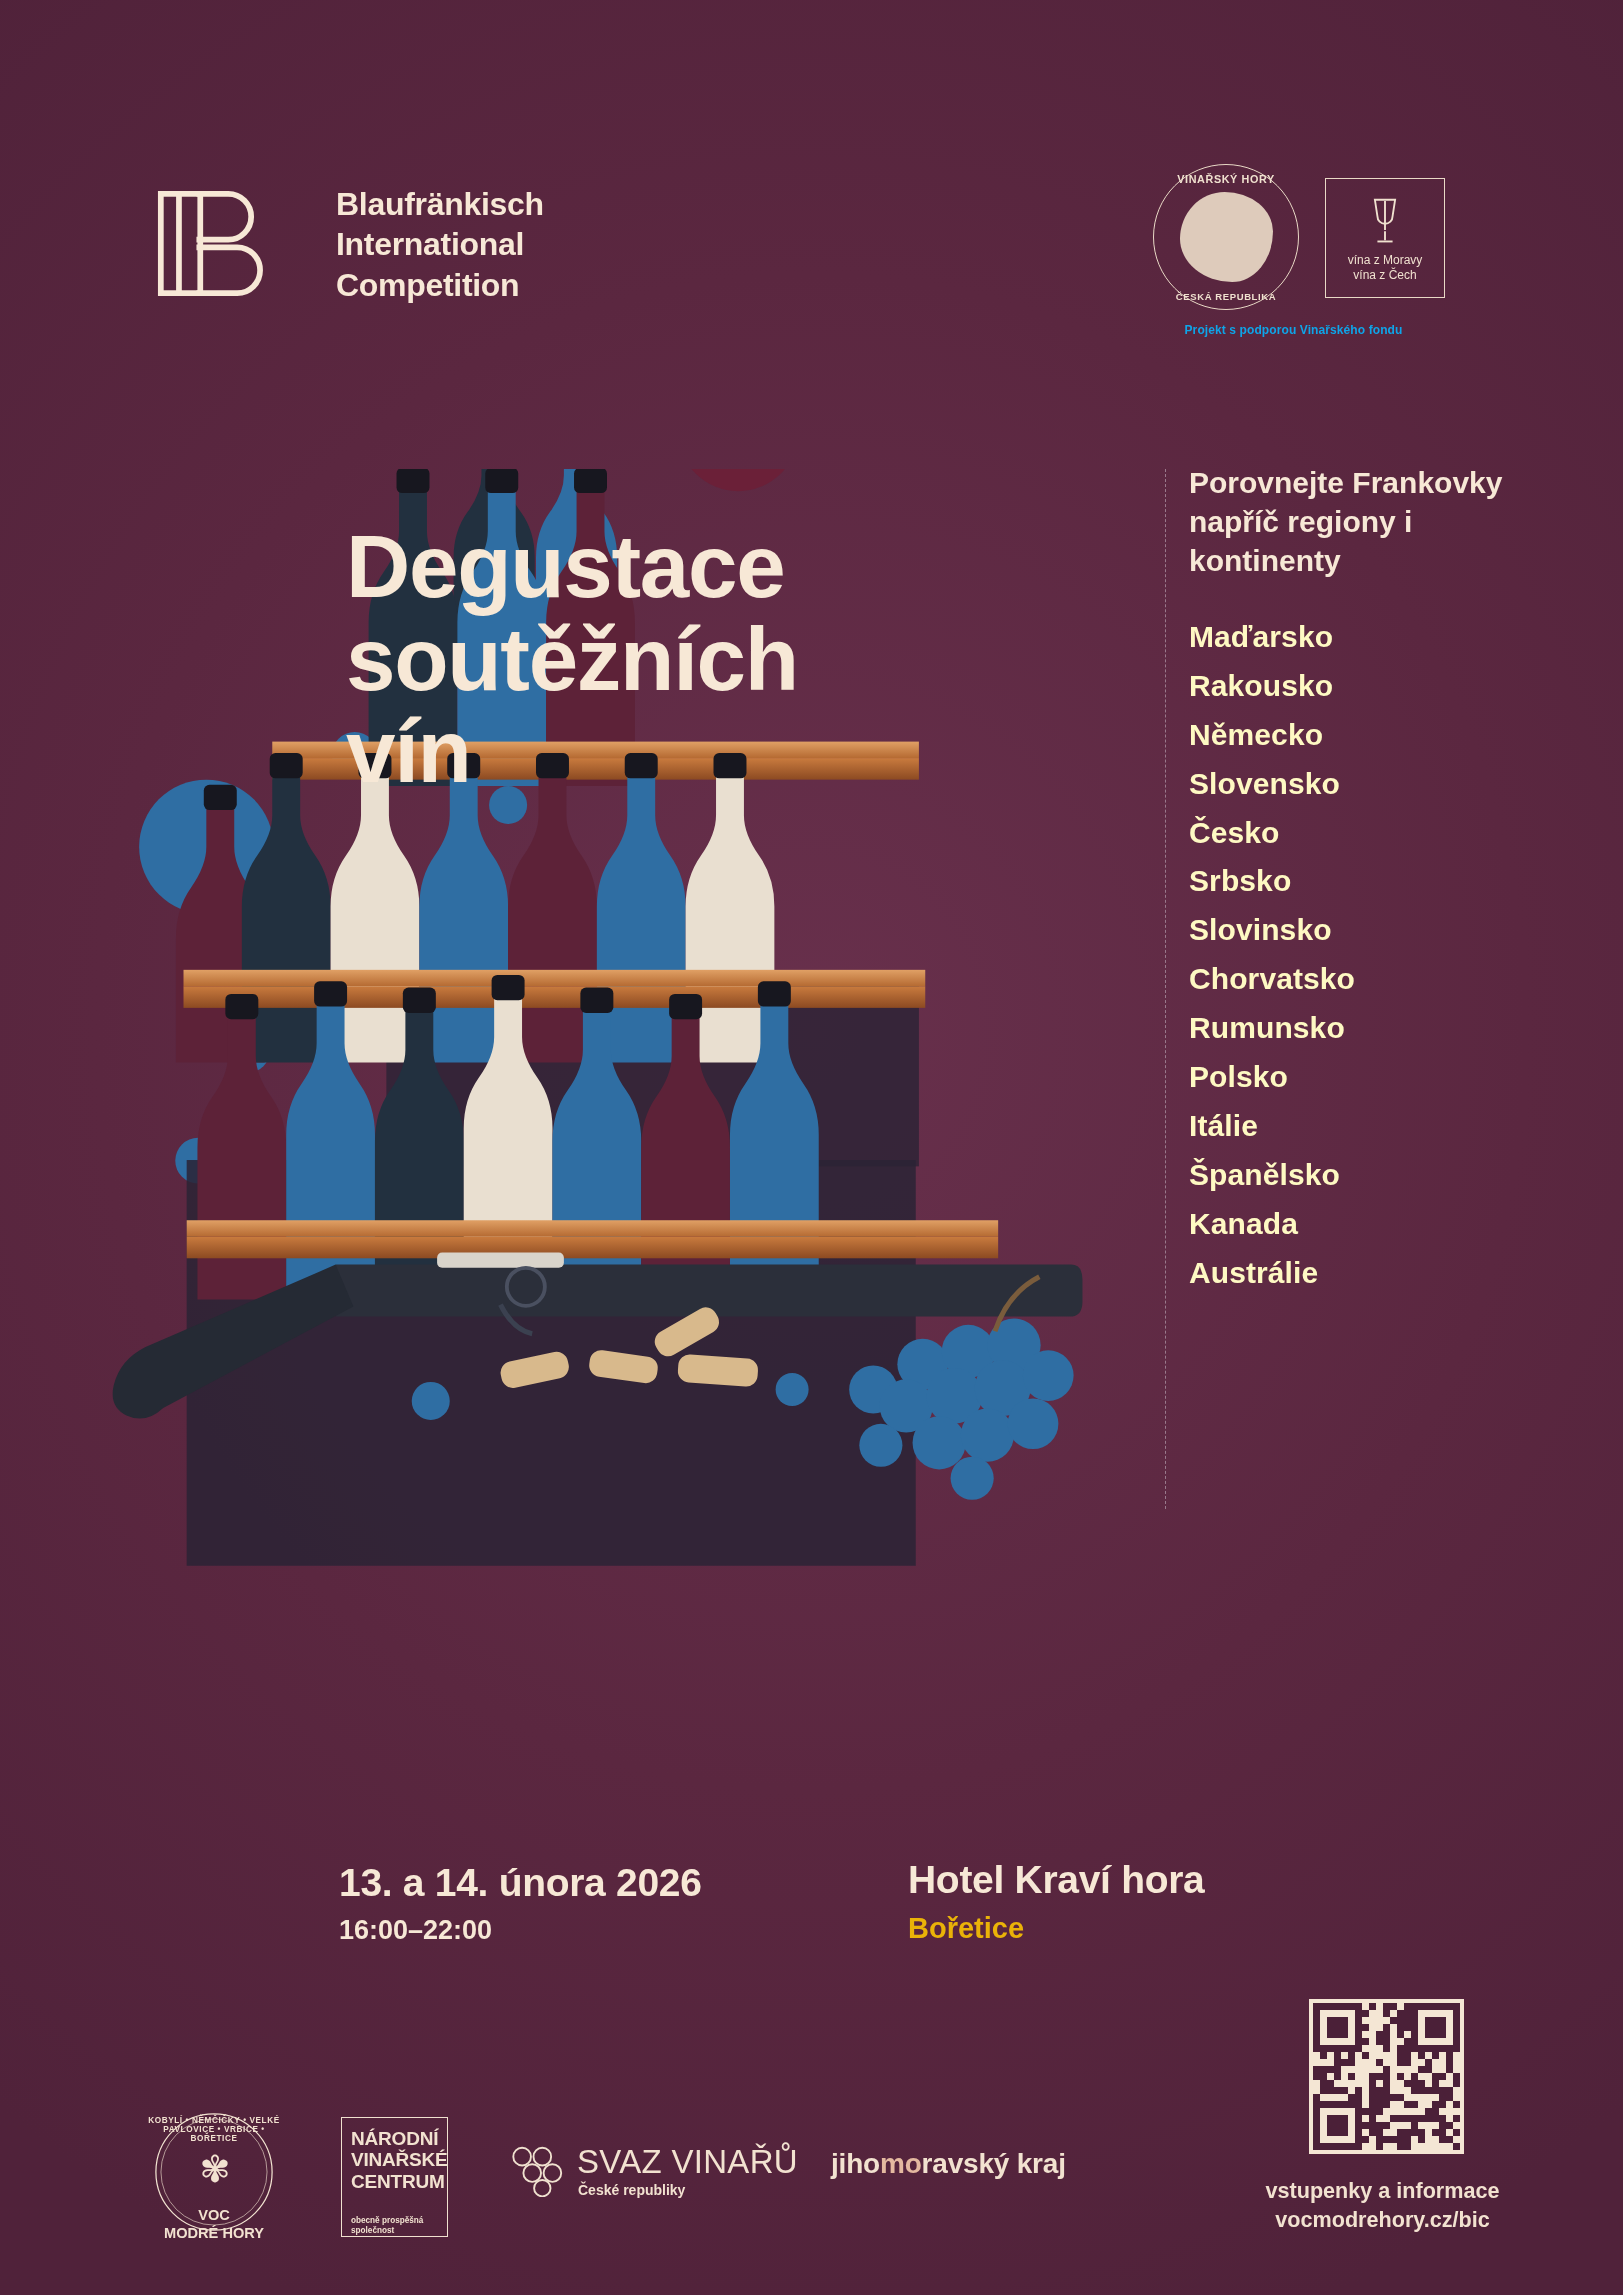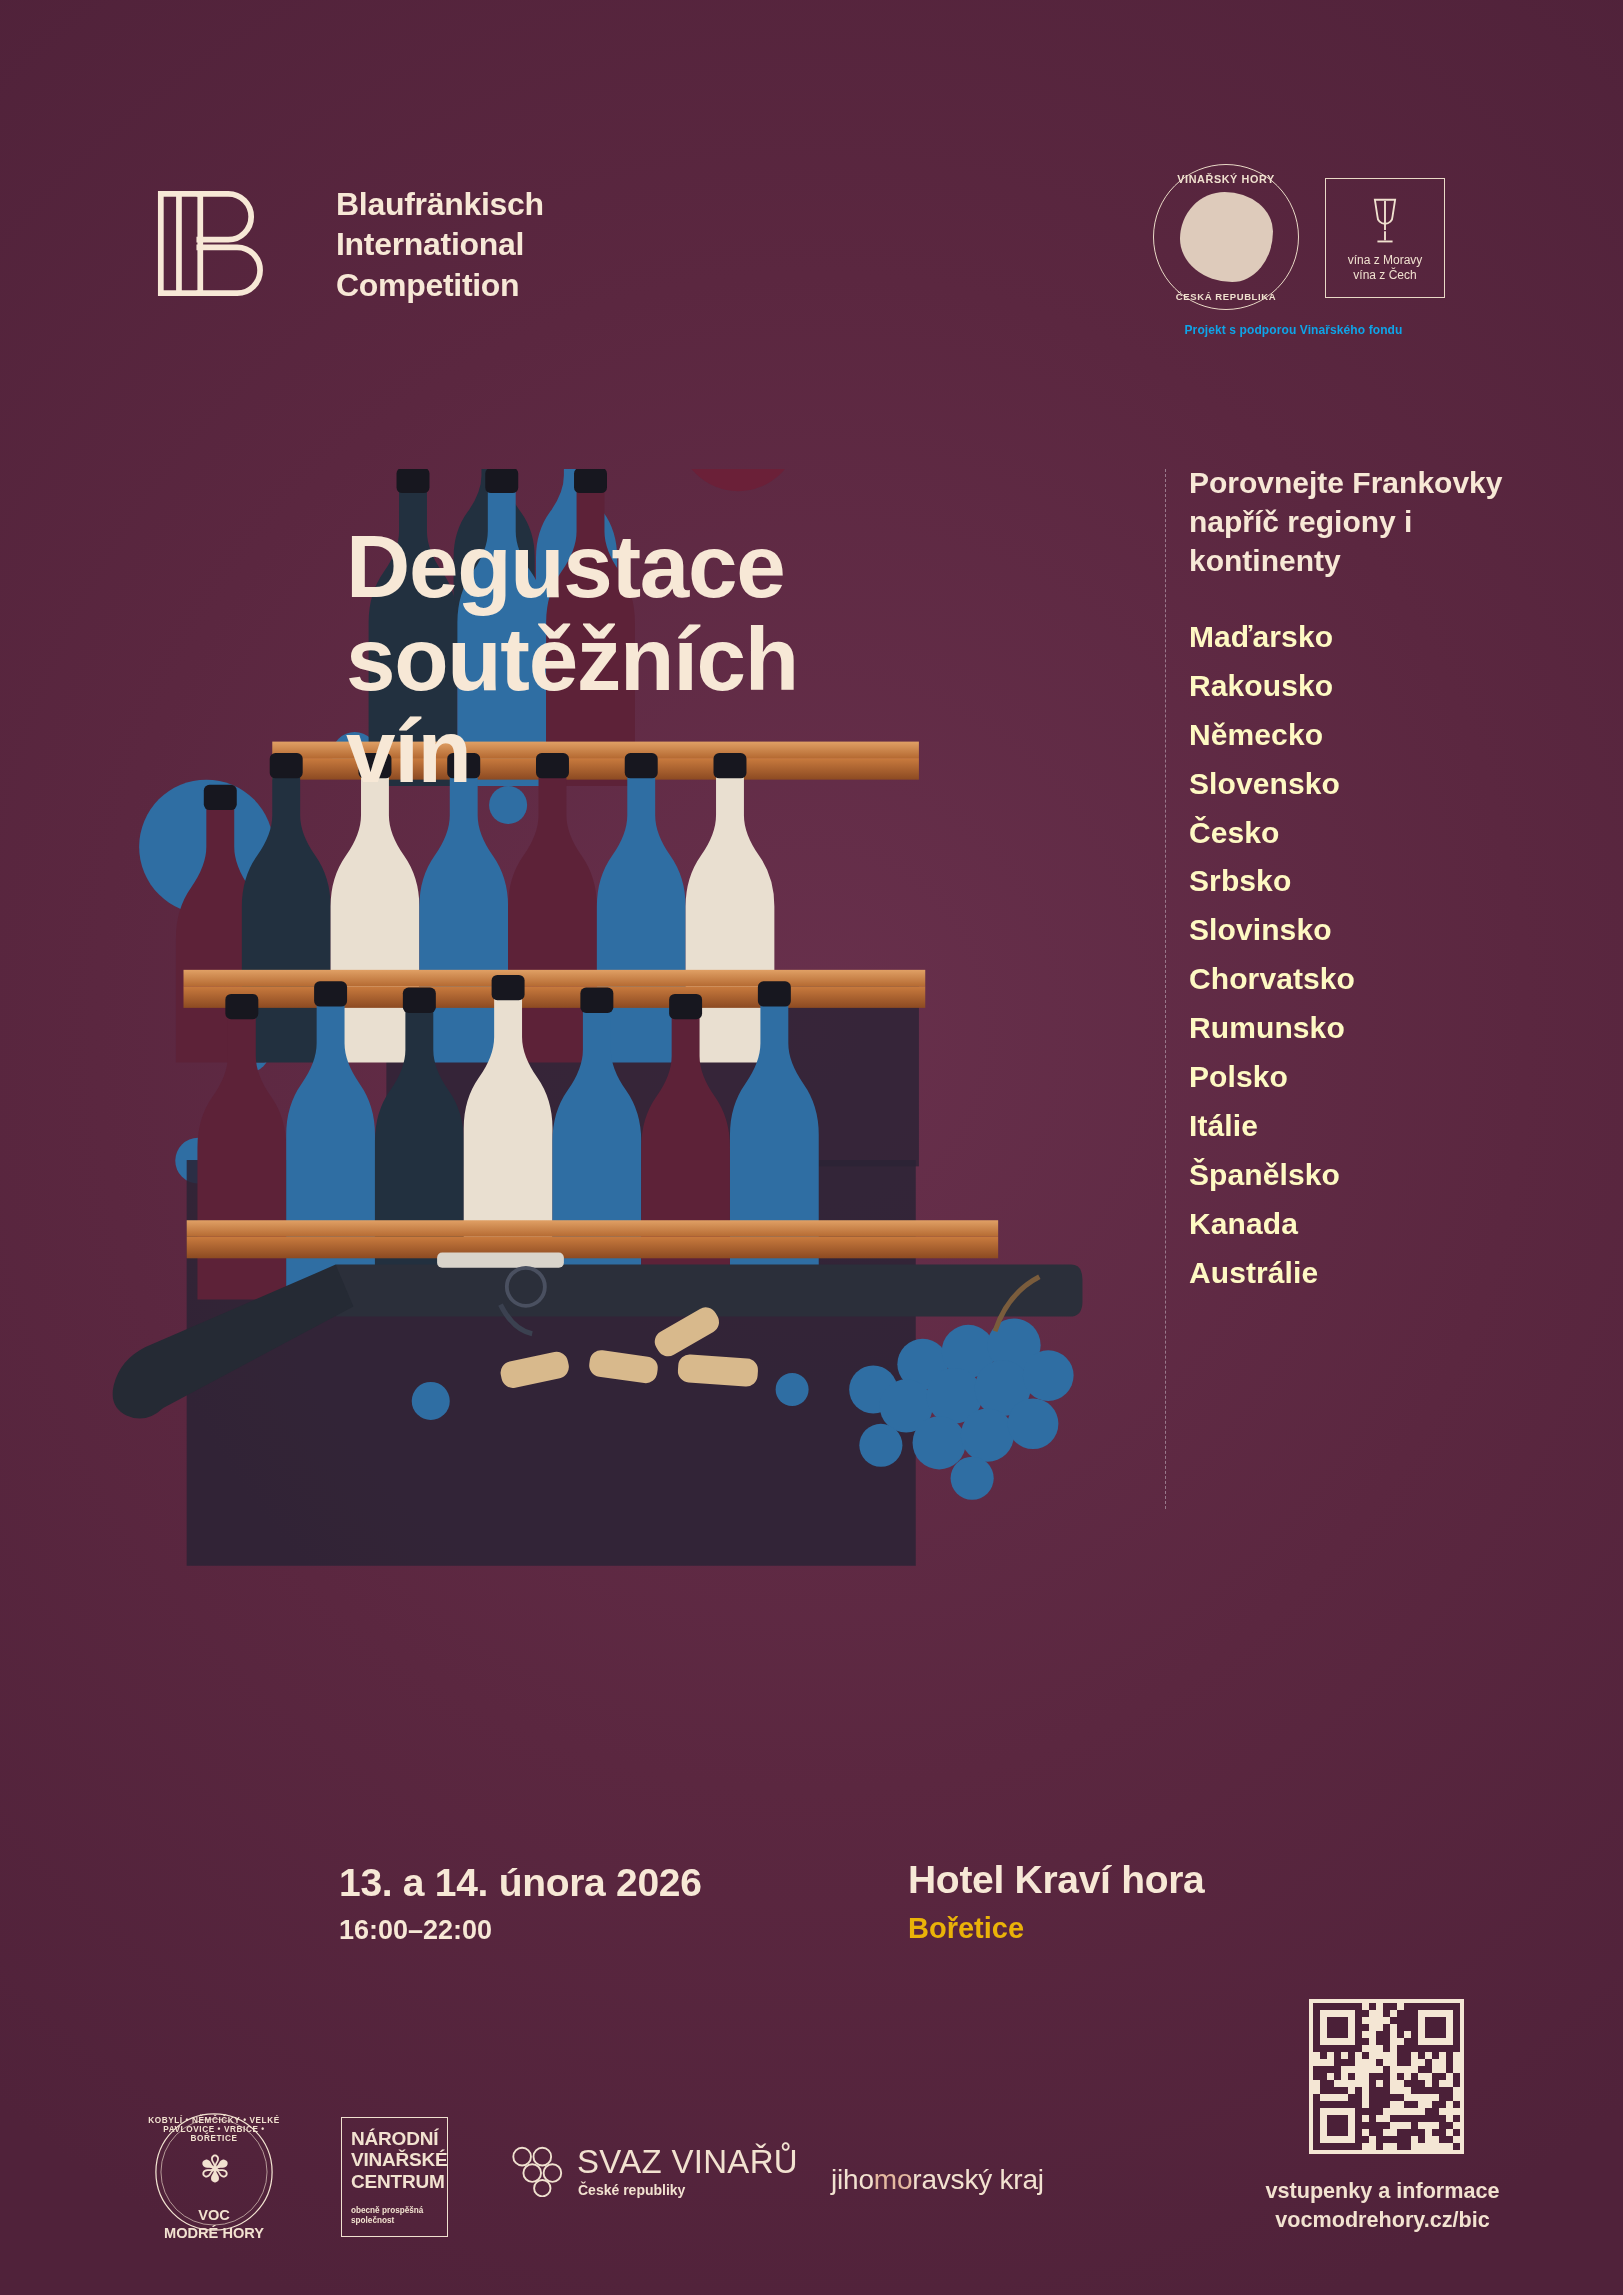--- a/index.html
+++ b/index.html
@@ -300,21 +300,21 @@
     box-sizing: border-box;
     color: #f2e2d0;
   }
   .nvc .l1 {
     font-size: 19px;
     font-weight: 700;
     line-height: 1.12;
     letter-spacing: -0.2px;
   }
   .nvc .l2 {
-    margin-top: 14px;
+    margin-top: 24px;
     font-size: 8.2px;
     font-weight: 700;
     line-height: 1.2;
   }
 
   .svaz {
     position: absolute;
     left: 507px;
     top: 2143px;
     width: 355px;
@@ -339,24 +339,23 @@
     top: 39px;
     font-size: 14px;
     font-weight: 600;
   }
 
   .jmk {
     position: absolute;
     left: 831px;
     top: 2148px;
     font-size: 28px;
-    font-weight: 400;
+    font-weight: 700;
     color: #f2e2d0;
     letter-spacing: -0.2px;
-    margin-top: 16px;
   }
   .jmk .hl { color: #e4b9a0; }
 </style>
 </head>
 <body>
 
 <div class="logo-mark">
   <svg width="112" height="107" viewBox="0 0 176 168" fill="none">
     <rect x="6" y="6" width="62" height="156" stroke="#f7e8d6" stroke-width="9"></rect>
     <path d="M62 6 H112 a36 36 0 0 1 0 72 H62" stroke="#f7e8d6" stroke-width="9" fill="none"></path>

